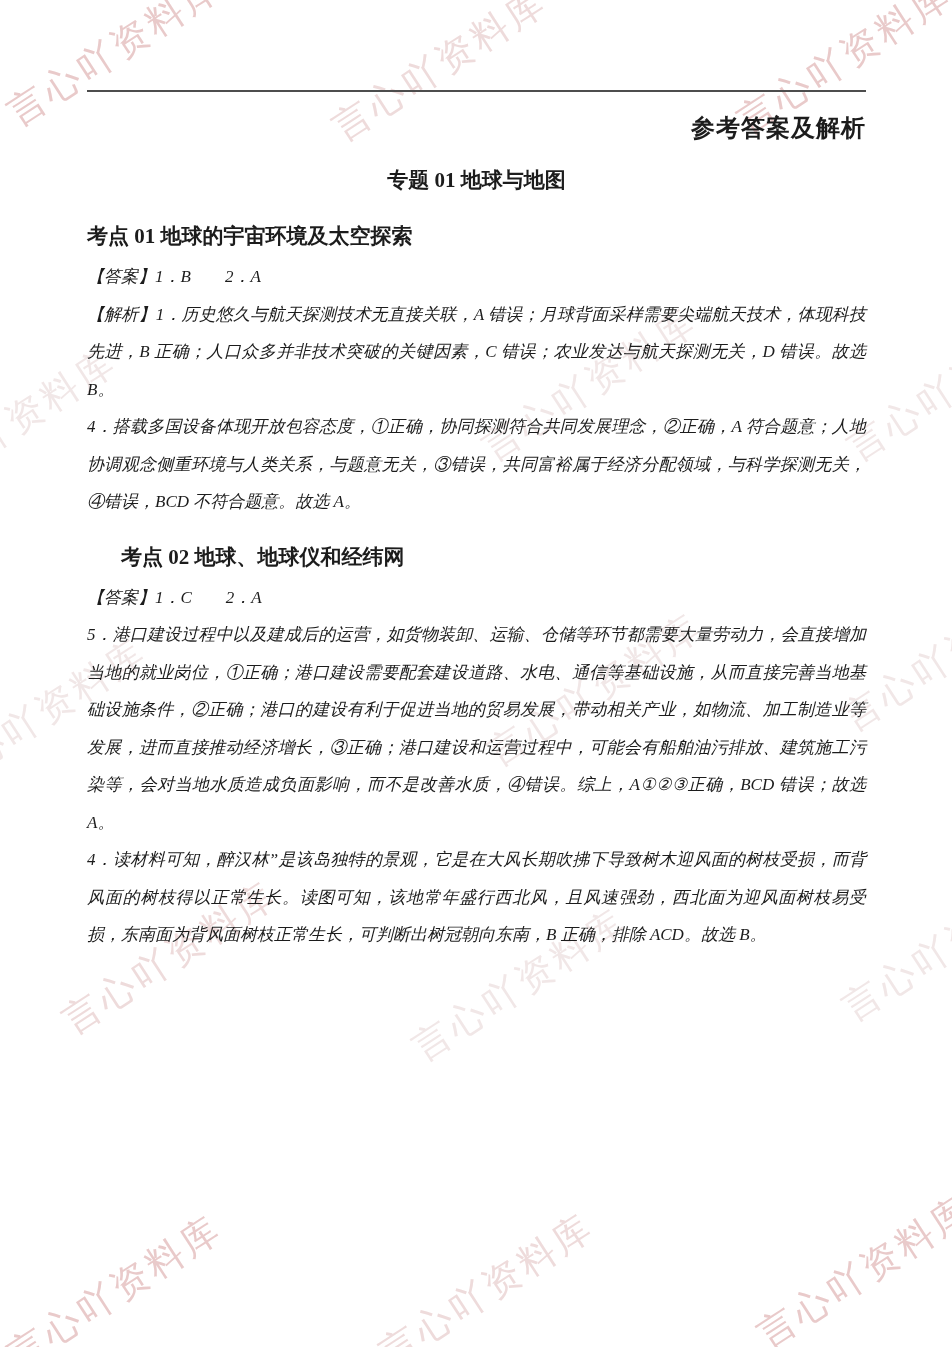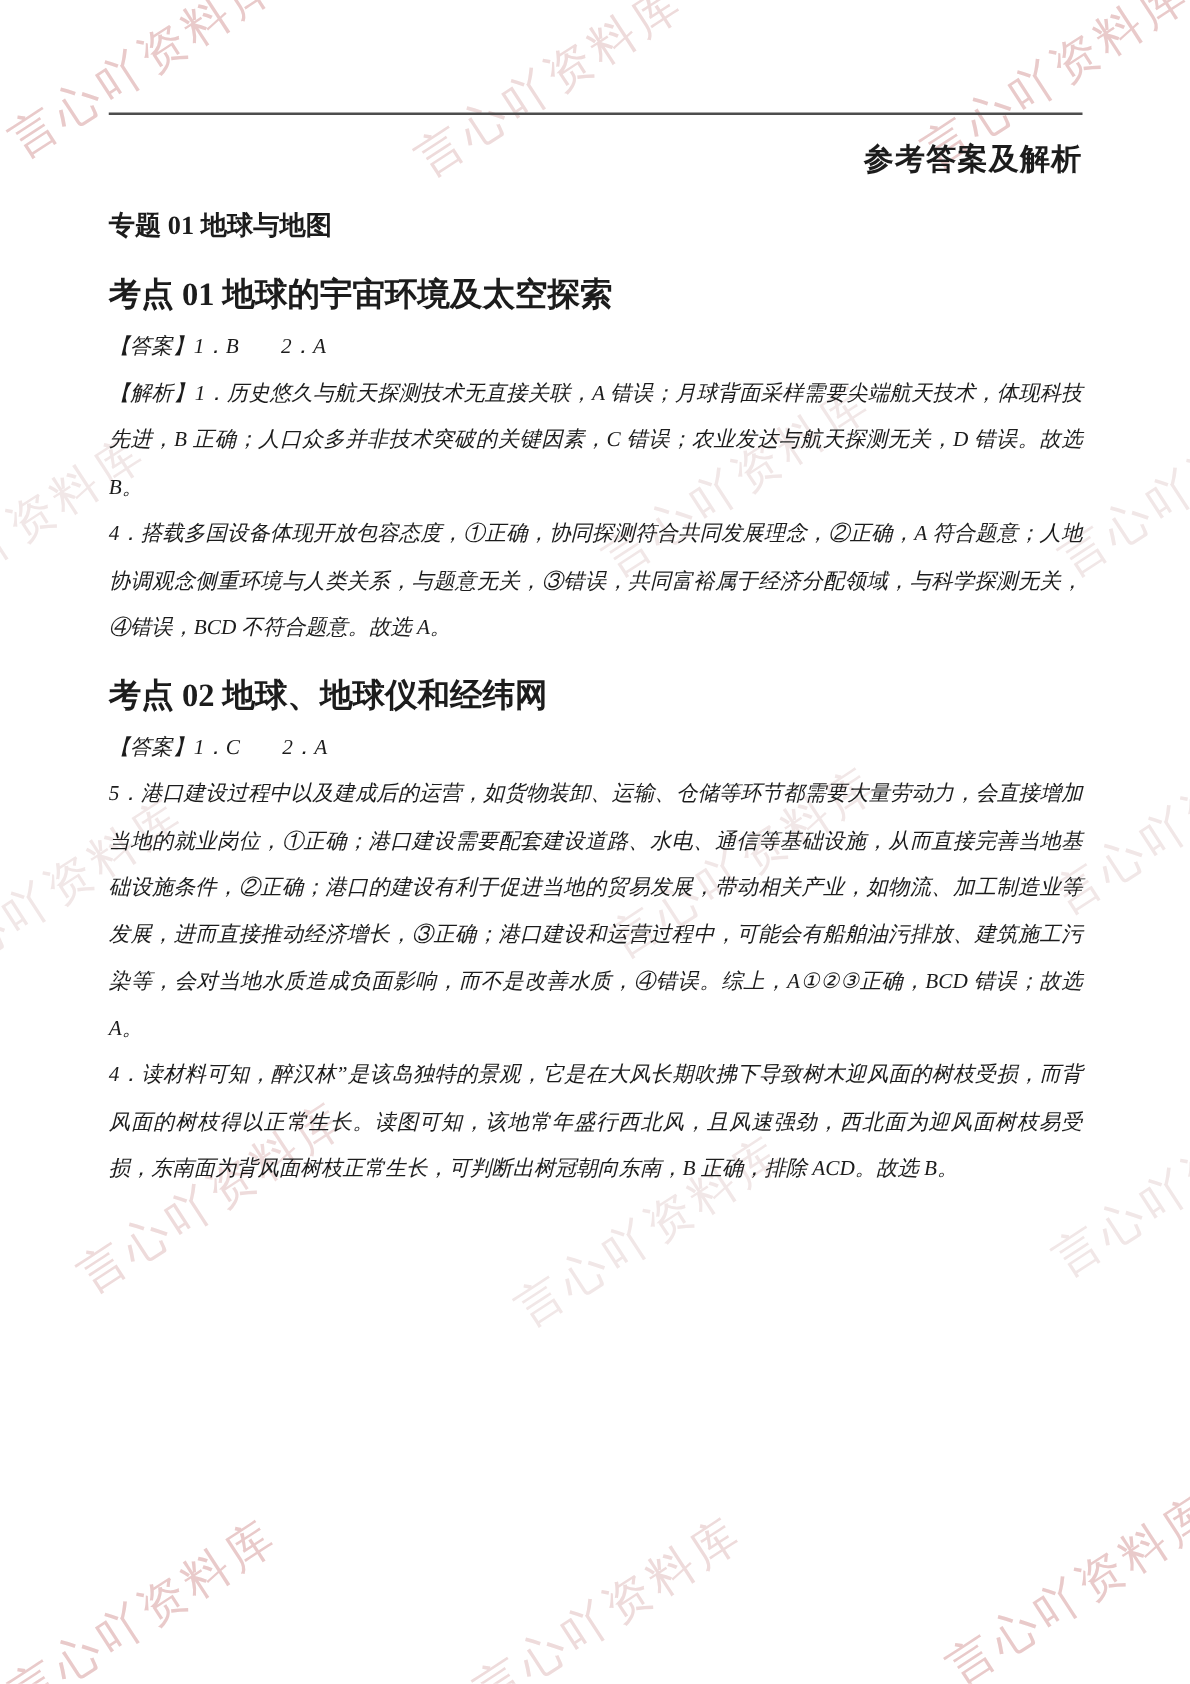--- a/index.html
+++ b/index.html
@@ -53,31 +53,33 @@
     font-size: 24px;
     font-weight: bold;
     text-align: right;
     margin: 16px 0 0 0;
     line-height: 40px;
     letter-spacing: 1px;
   }
   .doc-subtitle {
     font-size: 21px;
     font-weight: bold;
+    text-align: center;
     margin: 16px 0 0 0;
     line-height: 32px;
   }
   .section-heading {
-    font-size: 26px;
+    font-size: 21px;
     font-weight: bold;
     margin: 24px 0 0 0;
     line-height: 32px;
   }
   .section-heading.second {
     margin-top: 20px;
+    margin-left: 34px;
   }
   .answer-line,
   .analysis-para {
     font-size: 17px;
     line-height: 37.5px;
     margin: 0;
     text-align: justify;
     font-style: italic;
   }
   .answer-line { margin-top: 6px; }

